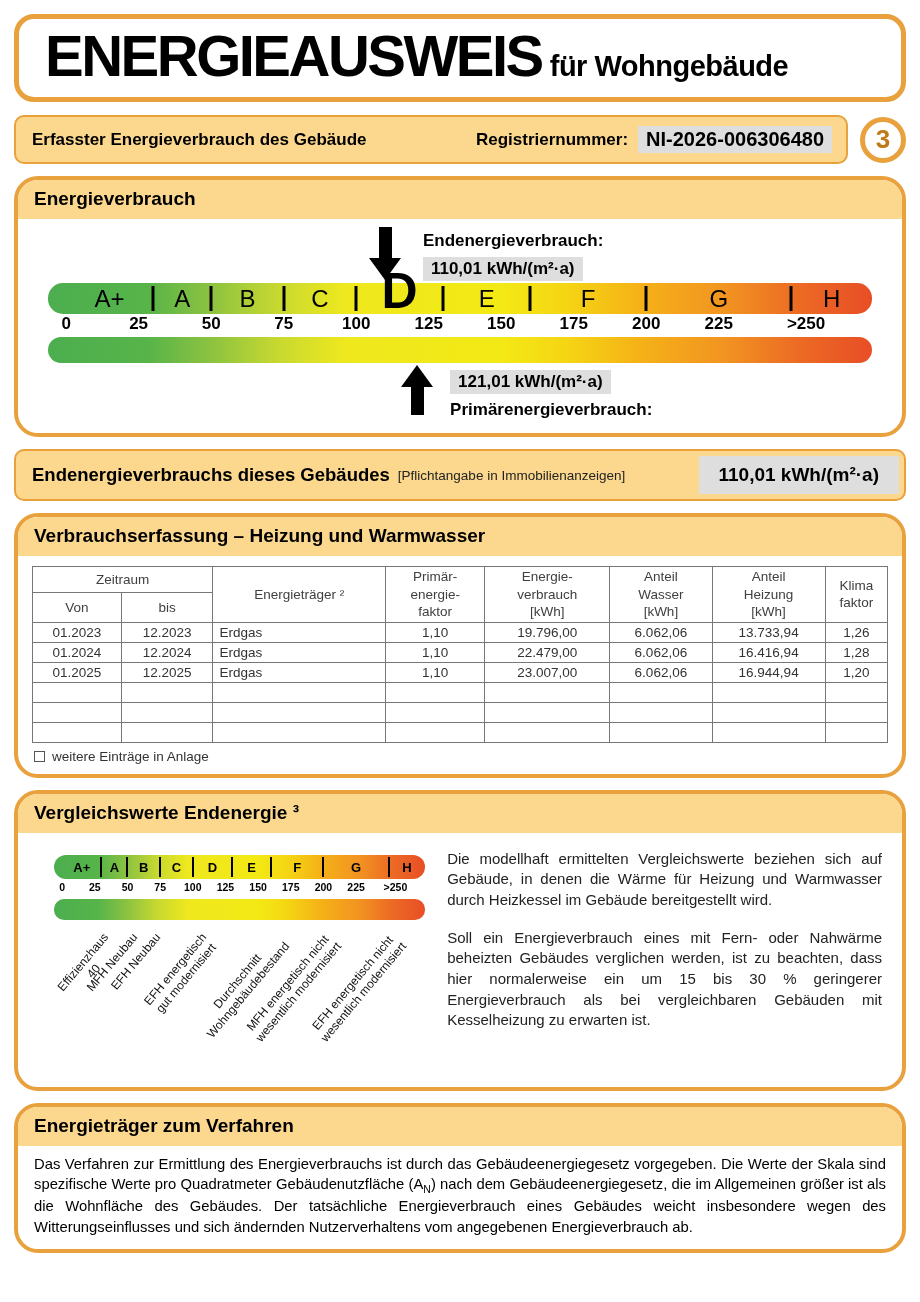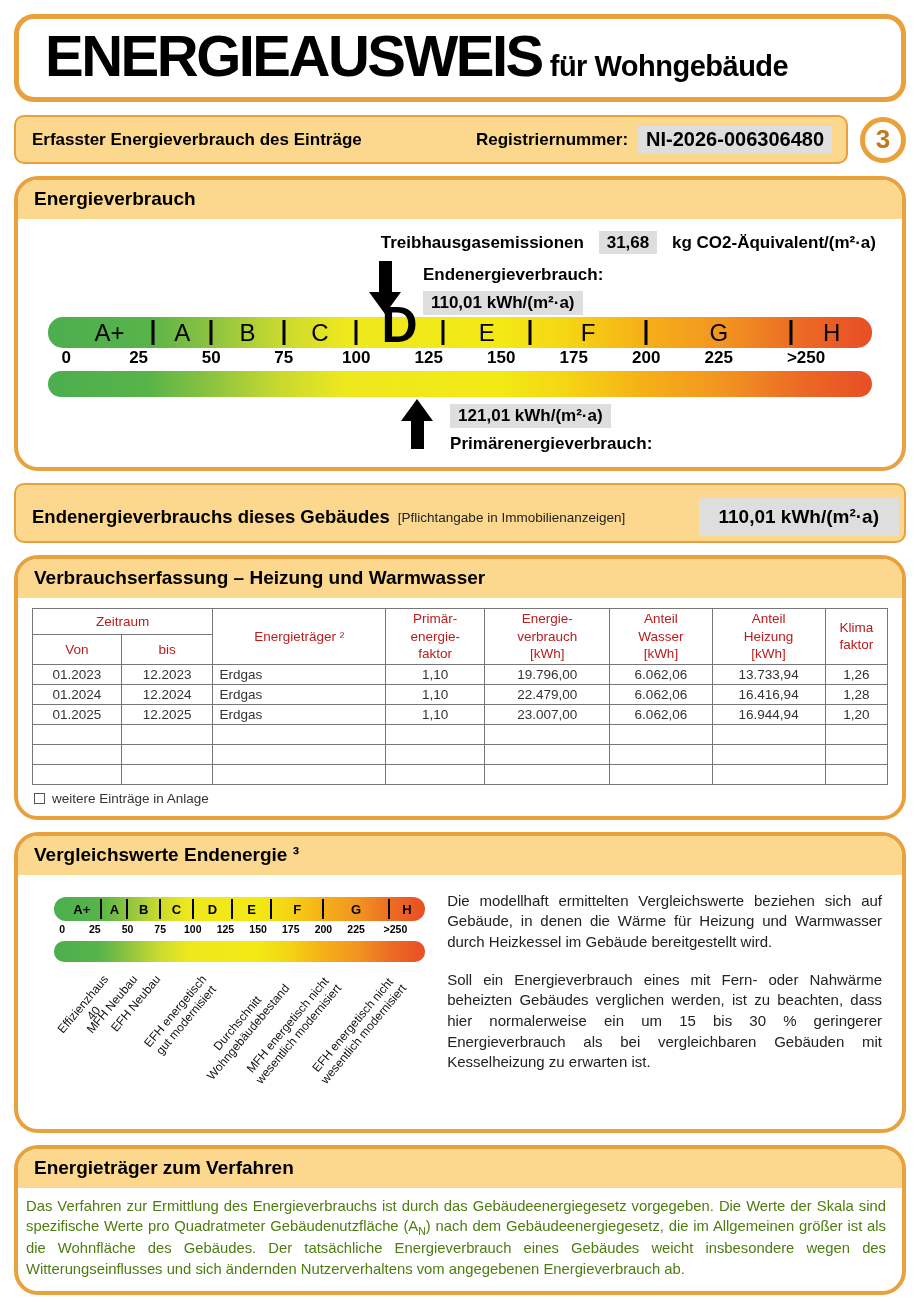--- a/index.html
+++ b/index.html
@@ -59,31 +59,31 @@
   .head-up{width:0; height:0; border-left:16px solid transparent; border-right:16px solid transparent; border-bottom:22px solid #000;}
   .arr-up .shaft{width:13px; height:28px; background:#000; margin:0 auto;}
   .lbl{position:absolute; font-size:17px; font-weight:bold; white-space:nowrap;}
   .end-label{left:45.5%; top:4px;}
   .end-value{left:45.5%; top:30px;}
   .pri-value{left:48.8%; top:143px;}
   .pri-label{left:48.8%; top:173px;}
 
   
   .ee-bar{margin-top:12px; background:var(--tan); border:2px solid var(--orange); border-radius:10px;
-          display:flex; align-items:center; padding:13px 5px 5px 16px;}
+          display:flex; align-items:center; padding:5px 5px 5px 16px;}
   .ee-title{font-size:18.5px; font-weight:bold;}
   .ee-note{font-size:13.5px; margin-left:8px; color:#222;}
   .ee-spacer{flex:1;}
   .ee-value{background:var(--hl); font-size:19px; font-weight:bold; padding:8px 20px; white-space:nowrap;}
 
   
   .table-body{padding:10px 14px 8px 14px;}
   #vtable{width:100%; border-collapse:collapse;}
   #vtable th{font-weight:normal; font-size:13.5px; border:1px solid #777; padding:1px 10px; text-align:center;
-             white-space:pre-line; line-height:1.3; color:#b91c1c;}
+             white-space:pre-line; line-height:1.3; color:#404040;}
   #vtable thead tr:first-child th:first-child{height:26px;}
   #vtable td{font-size:13.5px; border:1px solid #777; padding:1px 6px; text-align:center; height:20px; color:#333;}
   #vtable td.al{text-align:left;}
   .cb-line{margin:6px 0 2px 2px; font-size:13.5px; color:#333; display:flex; align-items:center;}
   .cb{width:11px; height:11px; border:1.5px solid #555; margin-right:7px; display:inline-block; background:#fff;}
 
   
   .cmp-body{display:flex; padding:14px 14px 6px 8px;}
   .cmp-left{flex:0 0 47%; position:relative;}
   .mini-scale{height:68px; margin:8px 6px 0 28px;}
@@ -93,53 +93,48 @@
   .mini-scale .ticks{top:26px; height:15px;}
   .mini-scale .tick{font-size:10.5px;}
   .mini-scale .band-lower{top:44px; height:21px; border-radius:10px;}
   .cmp-labels{position:relative; height:152px; margin:6px 6px 0 28px;}
   .cmp-label{position:absolute; top:2px; transform-origin:100% 0; transform:rotate(-50deg);
              font-size:12px; line-height:1.15; text-align:center; white-space:pre-line; color:#111;}
   .cmp-right{flex:1; padding:2px 6px 0 16px; font-size:15px; text-align:justify; color:#222; line-height:1.38;}
   .cmp-right p + p{margin-top:17px;}
 
   
-  .exp-body{padding:8px 16px 12px 8px; font-size:14.8px; text-align:justify; color:#4d7c0f; line-height:1.38;}
+  .exp-body{padding:8px 16px 12px 16px; font-size:14.8px; text-align:justify; color:#000000; line-height:1.38;}
   .exp-body sub{font-size:10.5px;}
 </style>
 </head>
 <body>
 
 <div class="page">
 
   <div class="header-box">
     <div class="title-row">
       <span class="main-title">ENERGIEAUSWEIS</span>
       <span class="title-suffix">für Wohngebäude</span>
     </div>
   </div>
 
   <div class="meta-row">
     <div class="meta-bar">
-      <span>Erfasster Energieverbrauch des Einträge</span>
+      <span>Erfasster Energieverbrauch des Gebäude</span>
       <span class="meta-spacer"></span>
       <span class="reg-label">Registriernummer:</span>
       <span class="hl reg-value">NI-2026-006306480</span>
     </div>
     <div class="page-circle">3</div>
   </div>
 
   <div class="section-box">
     <div class="section-header">Energieverbrauch</div>
     <div class="cons-body">
-      <div class="ghg-line">
-        <span>Treibhausgasemissionen</span>
-        <span class="hl">31,68</span>
-        <span>kg CO2-Äquivalent/(m²·a)</span>
-      </div>
       <div class="scale-wrap main-scale">
         <div class="arr-down" style="left: 40.92%;">
           <div class="shaft"></div>
           <div class="head-down"></div>
         </div>
         <div class="lbl end-label">Endenergieverbrauch:</div>
         <div class="lbl hl end-value">110,01 kWh/(m²·a)</div>
         <div class="band-letters scale-gradient" style="background: linear-gradient(90deg, rgb(76, 174, 79) 0%, rgb(87, 180, 73) 12%, rgb(142, 195, 64) 20%, rgb(200, 217, 48) 28%, rgb(238, 232, 30) 36%, rgb(243, 233, 20) 55%, rgb(245, 213, 20) 63%, rgb(245, 177, 23) 72%, rgb(242, 148, 33) 82%, rgb(236, 107, 36) 91%, rgb(232, 78, 38) 100%);">
             <span class="cls-letter" style="left: 7.48%;">A+</span>
             <span class="cls-letter" style="left: 16.28%;">A</span>

